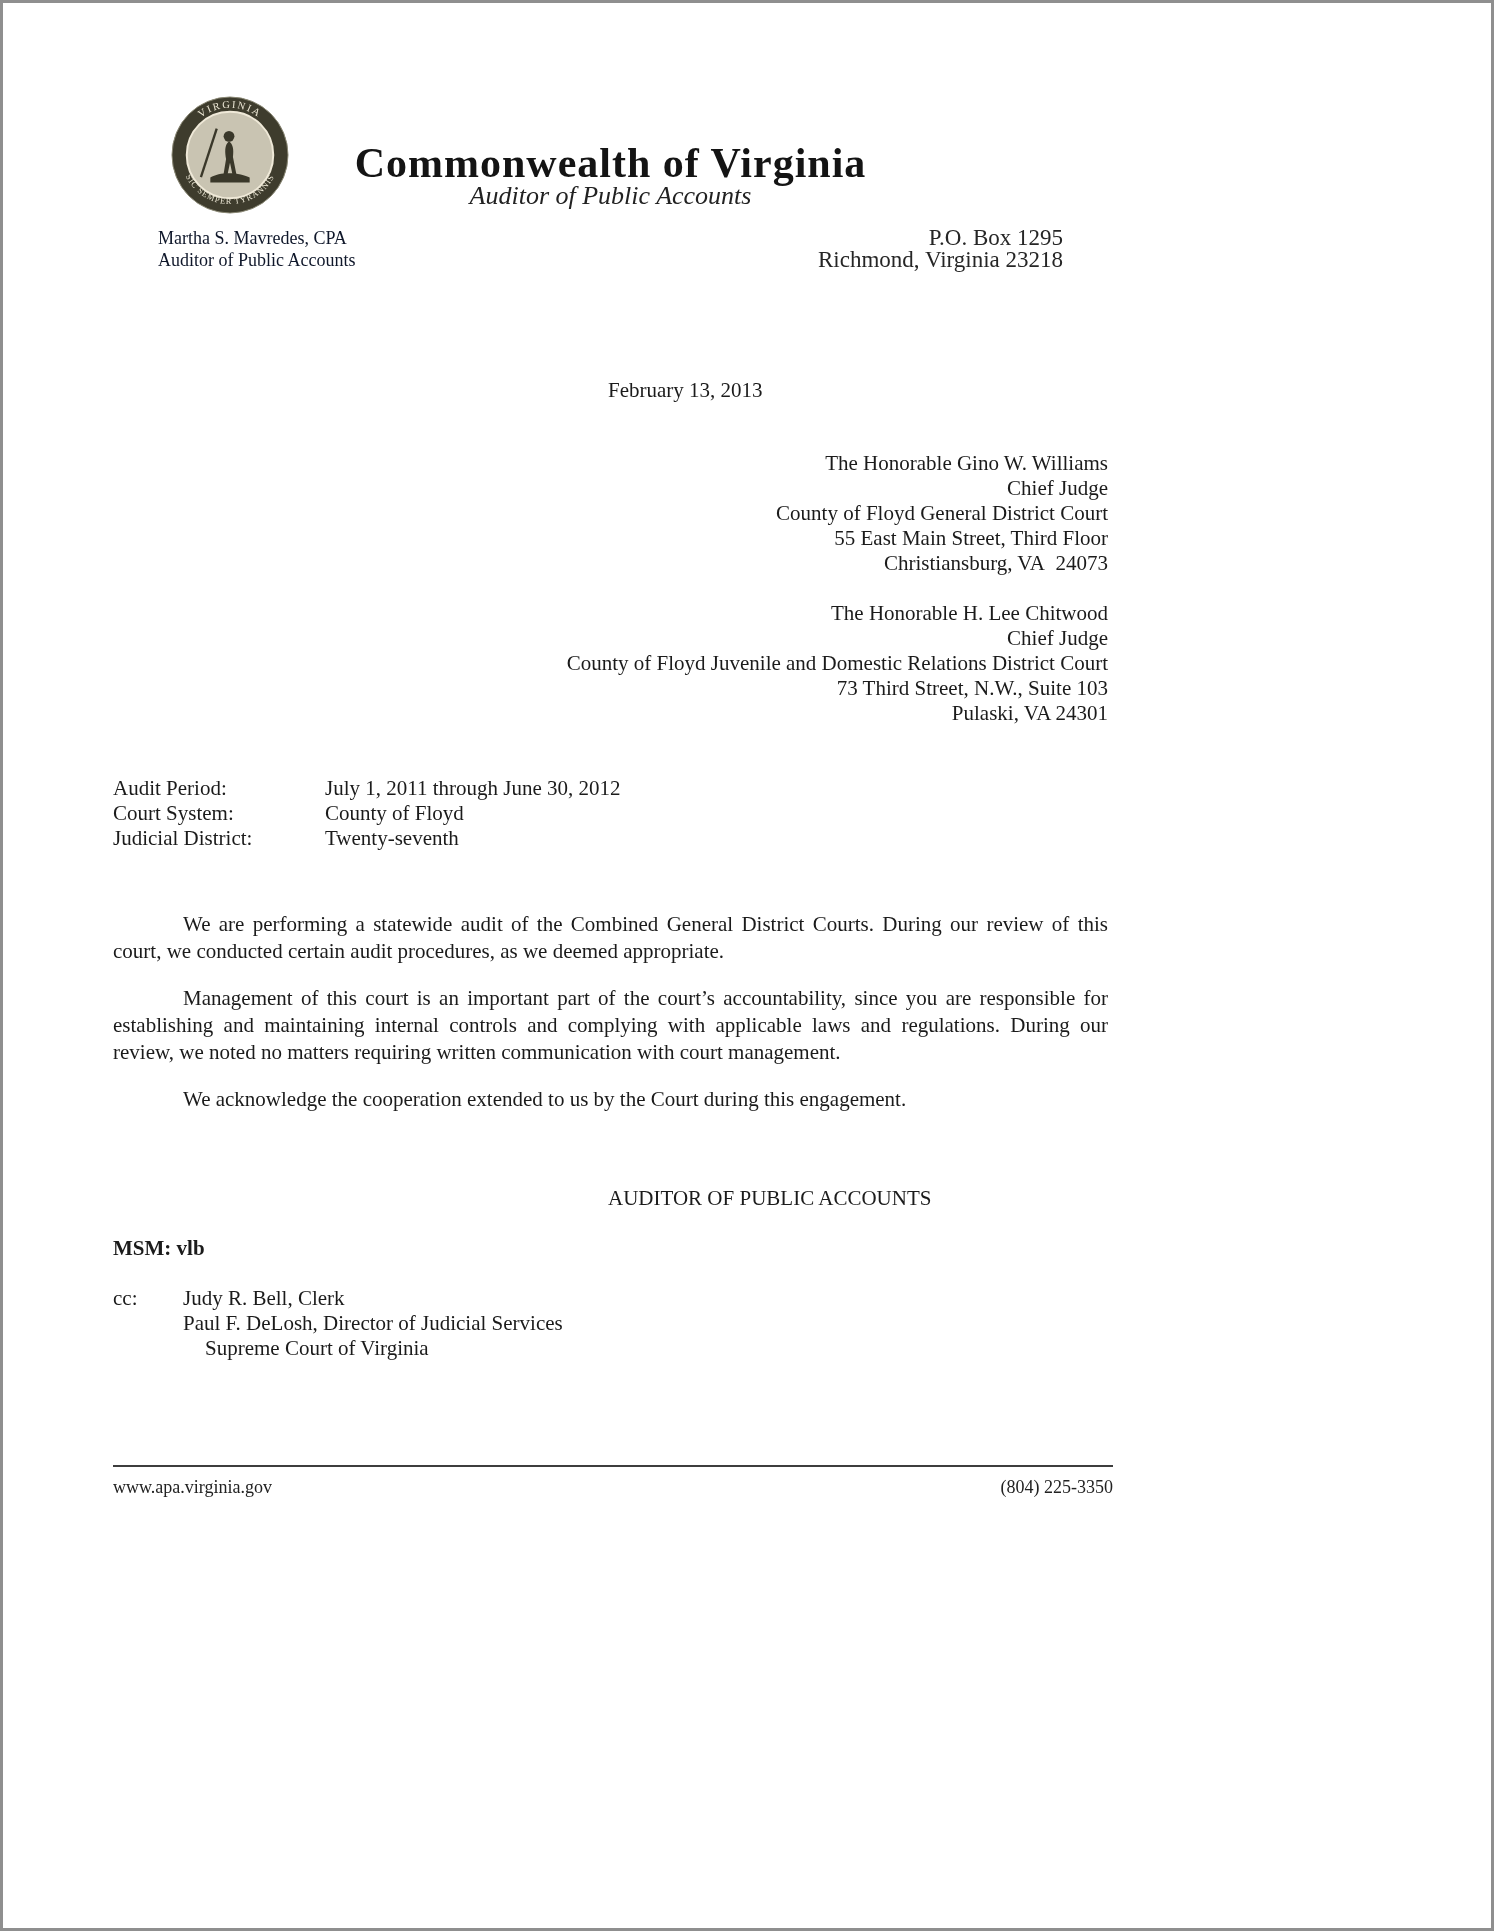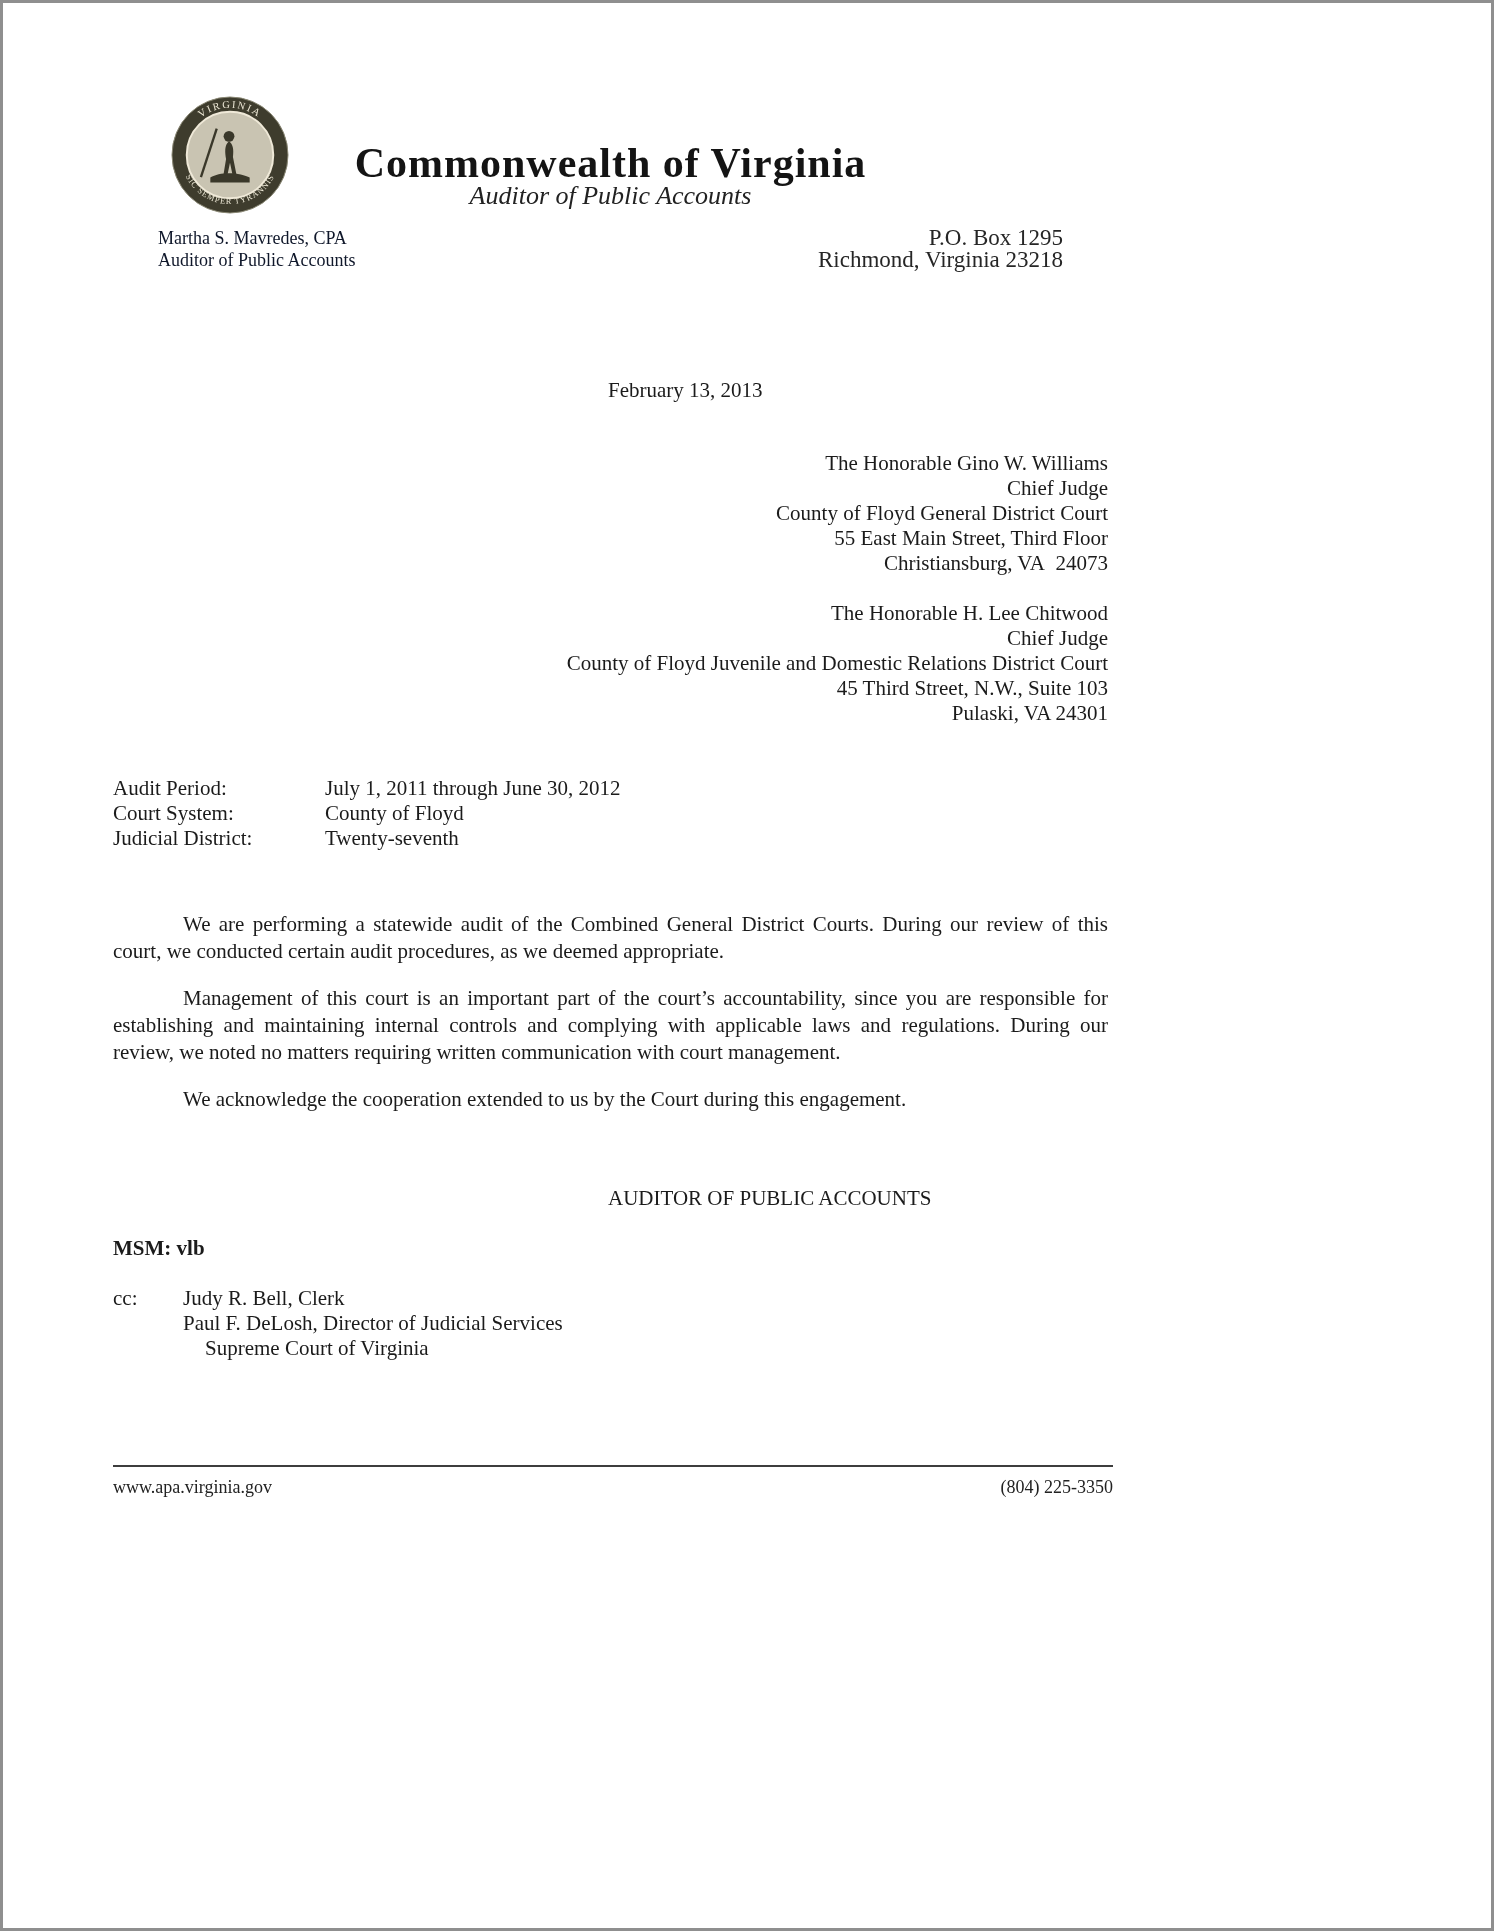--- a/index.html
+++ b/index.html
@@ -160,21 +160,21 @@
       <div>Chief Judge</div>
       <div>County of Floyd General District Court</div>
       <div>55 East Main Street, Third Floor</div>
       <div>Christiansburg, VA&nbsp; 24073</div>
     </div>
 
     <div class="address-block">
       <div>The Honorable H. Lee Chitwood</div>
       <div>Chief Judge</div>
       <div>County of Floyd Juvenile and Domestic Relations District Court</div>
-      <div>45 Third Street, N.W., Suite 103</div>
+      <div>73 Third Street, N.W., Suite 103</div>
       <div>Pulaski, VA 24301</div>
     </div>
 
     <div class="audit-info">
       <div class="audit-row">
         <span class="audit-label">Audit Period:</span><span class="audit-value">July 1, 2011 through June 30, 2012</span>
       </div>
       <div class="audit-row">
         <span class="audit-label">Court System:</span><span class="audit-value">County of Floyd</span>
       </div>

